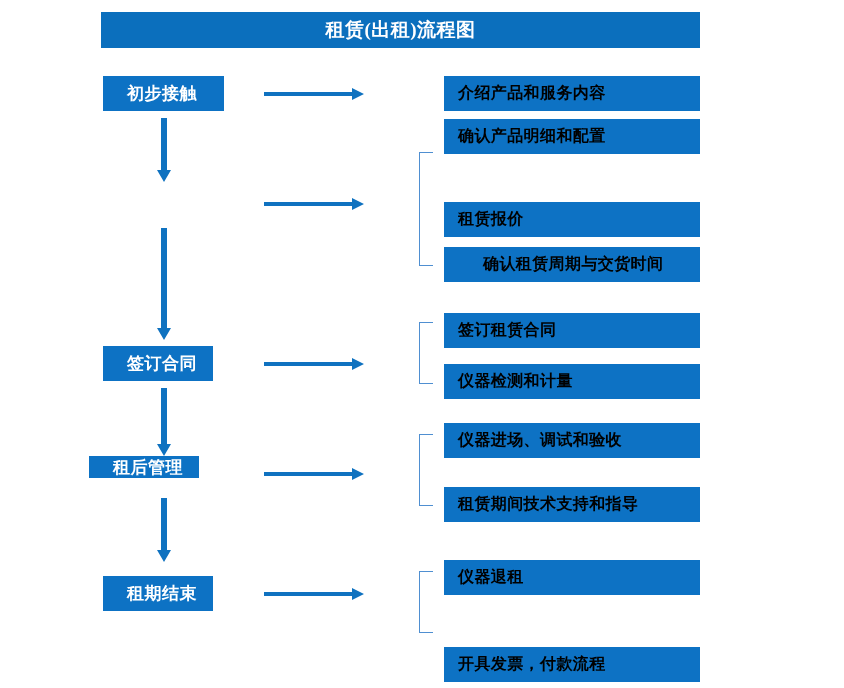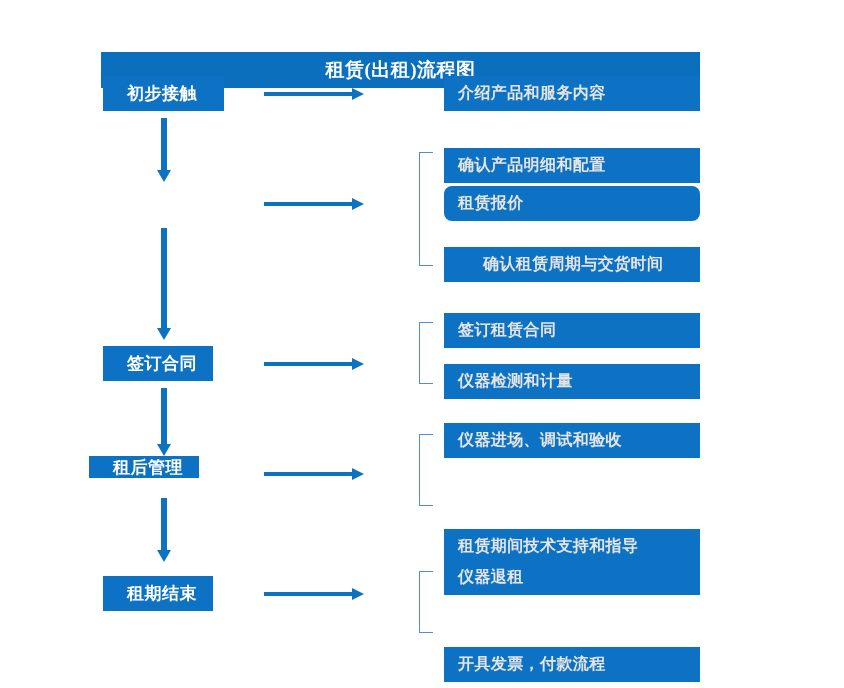--- a/index.html
+++ b/index.html
@@ -27,41 +27,40 @@
     width: 599px;
     height: 36px;
     background: #0b6fbd;
     color: #ffffff;
     font-size: 19px;
     font-weight: bold;
     display: flex;
     align-items: center;
     justify-content: center;
     letter-spacing: 0.5px;
-    margin-top: 40px;
   }
   .stage-box {
     position: absolute;
     background: #0d72c4;
     color: #ffffff;
     font-size: 17px;
     font-weight: bold;
     display: flex;
     align-items: center;
     padding-left: 24px;
     box-sizing: border-box;
     letter-spacing: 0.5px;
   }
   .detail-box {
     position: absolute;
     left: 444px;
     width: 256px;
     height: 35px;
     background: #0d72c4;
-    color: #e5e5e5;
+    color: #000000;
     font-size: 16px;
     font-weight: bold;
     display: flex;
     align-items: center;
     padding-left: 14px;
     box-sizing: border-box;
     letter-spacing: 0.4px;
   }
   .h-arrow {
     position: absolute;
@@ -99,22 +98,22 @@
     <path d="M5 0 H11 V52 H15 L8 64 L1 52 H5 Z" fill="#0f72c0"></path>
   </svg>
 
 
   <svg class="h-arrow" style="left:264px; top:196px; width:100px; height:16px;" viewBox="0 0 100 16">
     <path d="M0 6 H88 V2 L100 8 L88 14 V10 H0 Z" fill="#0f72c0"></path>
   </svg>
 
   <div class="bracket" style="left:419px; top:152px; height:114px;"></div>
 
-  <div class="detail-box" style="top:148px;">确认产品明细和配置</div>
-  <div class="detail-box" style="top:186px;border-radius:8px;">租赁报价</div>
+  <div class="detail-box" style="top:119px;">确认产品明细和配置</div>
+  <div class="detail-box" style="top:202px;">租赁报价</div>
   <div class="detail-box" style="top:247px;padding-left:39px;">确认租赁周期与交货时间</div>
 
   <svg class="v-arrow" style="left:156px; top:228px; width:16px; height:112px;" viewBox="0 0 16 112">
     <path d="M5 0 H11 V100 H15 L8 112 L1 100 H5 Z" fill="#0f72c0"></path>
   </svg>
 
   <div class="stage-box" style="left:103px; top:346px; width:110px; height:35px;">签订合同</div>
 
   <svg class="h-arrow" style="left:264px; top:356px; width:100px; height:16px;" viewBox="0 0 100 16">
     <path d="M0 6 H88 V2 L100 8 L88 14 V10 H0 Z" fill="#0f72c0"></path>
@@ -131,21 +130,21 @@
 
   <div class="stage-box" style="left:89px; top:456px; width:110px; height:22px;">租后管理</div>
 
   <svg class="h-arrow" style="left:264px; top:466px; width:100px; height:16px;" viewBox="0 0 100 16">
     <path d="M0 6 H88 V2 L100 8 L88 14 V10 H0 Z" fill="#0f72c0"></path>
   </svg>
 
   <div class="bracket" style="left:419px; top:434px; height:72px;"></div>
 
   <div class="detail-box" style="top:423px;">仪器进场、调试和验收</div>
-  <div class="detail-box" style="top:487px;margin-top:42px;">租赁期间技术支持和指导</div>
+  <div class="detail-box" style="top:487px;">租赁期间技术支持和指导</div>
 
   <svg class="v-arrow" style="left:156px; top:498px; width:16px; height:64px;" viewBox="0 0 16 64">
     <path d="M5 0 H11 V52 H15 L8 64 L1 52 H5 Z" fill="#0f72c0"></path>
   </svg>
 
   <div class="stage-box" style="left:103px; top:576px; width:110px; height:35px;">租期结束</div>
 
   <svg class="h-arrow" style="left:264px; top:586px; width:100px; height:16px;" viewBox="0 0 100 16">
     <path d="M0 6 H88 V2 L100 8 L88 14 V10 H0 Z" fill="#0f72c0"></path>
   </svg>

